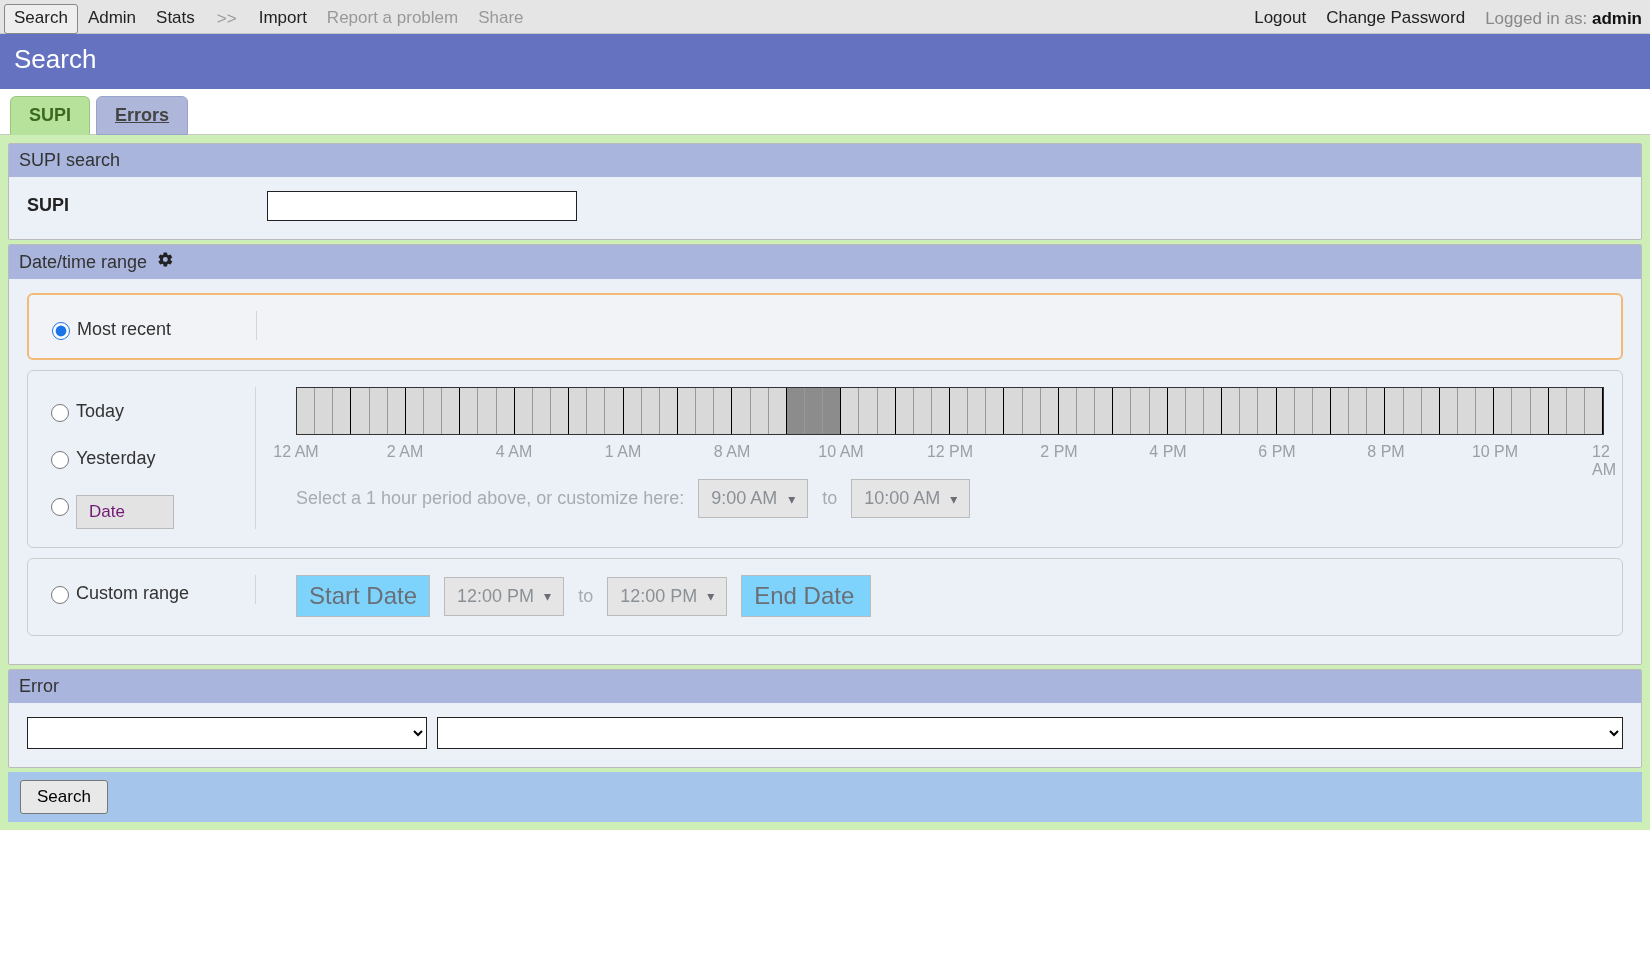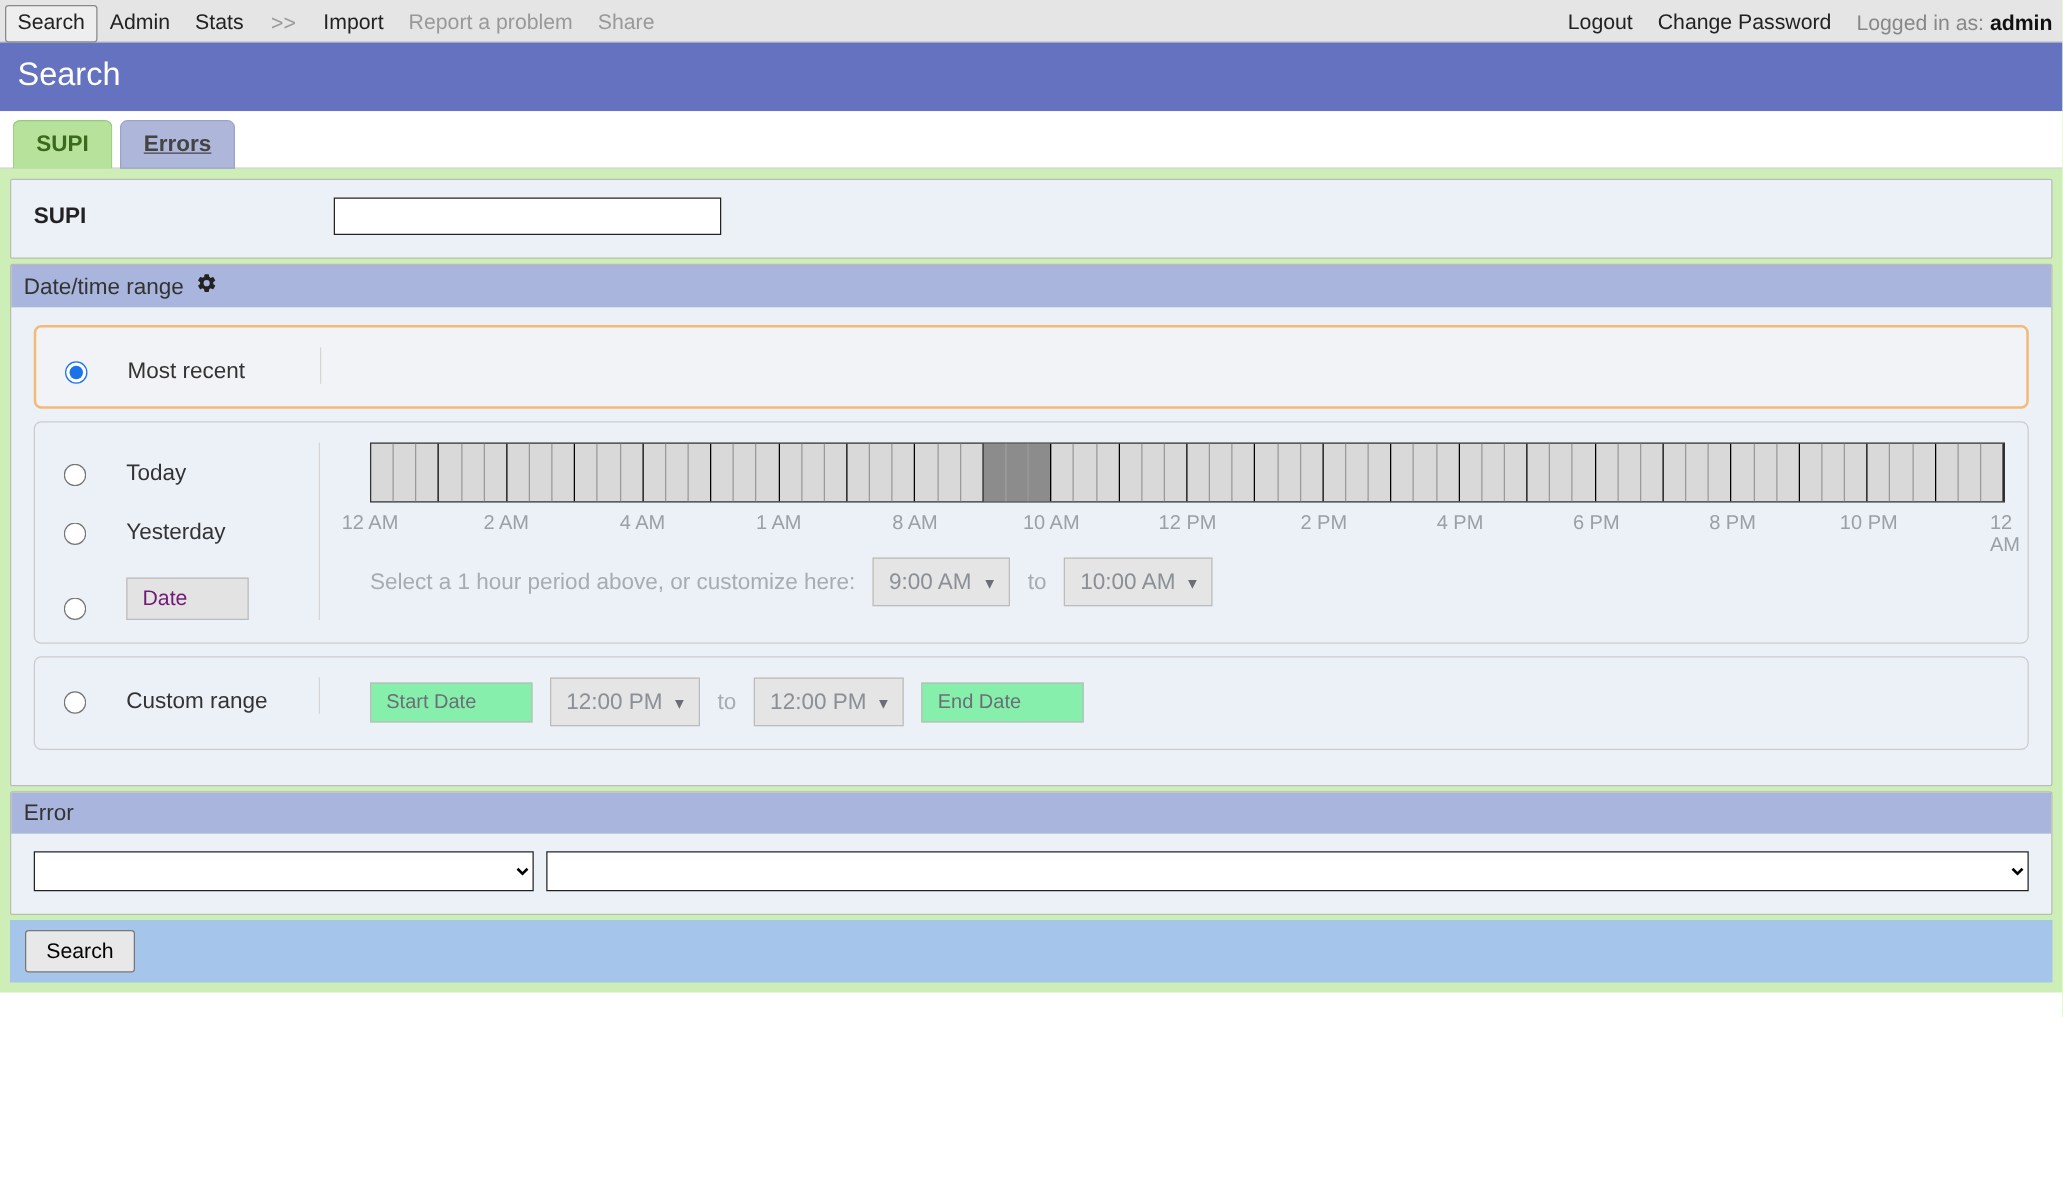--- a/index.html
+++ b/index.html
@@ -135,21 +135,21 @@
     width:210px;
     display:flex;
     flex-direction:column;
     gap:26px;
     padding-top:14px;
     border-right:1px solid #d5d5d5;
     margin-right:40px;
   }
   .range-radio-col.single { padding-top:8px; }
   .range-radio-col label {
-    display:flex; align-items:flex-end; gap:29px; font-size:18px; color:#333; cursor:pointer;
+    display:flex; align-items:flex-start; gap:4px; font-size:18px; color:#333; cursor:pointer;
   }
   .range-radio-col input[type=radio]{ width:18px; height:18px; accent-color:#1a73e8;}
   .date-box {
     display:inline-block; background:#e3e3e3; border:1px solid #bbb;
     padding:6px 48px 6px 12px; font-size:17px; color:#701a75;
   }
 
   
   .slider-area { flex:1; }
   .slider-track {
@@ -197,22 +197,22 @@
   .period-row .lbl { color:#a7acb2; }
   .fake-select {
     display:inline-flex; align-items:center; gap:10px;
     background:#e5e5e5; border:1px solid #bbb; color:#8b9096;
     padding:8px 12px; font-size:18px; min-width:110px; cursor:pointer;
   }
   .fake-select.small { min-width:100px;}
   .fake-select .chev { font-size:14px; color:#6b6f75; margin-left:auto;}
   .fake-text {
     display:inline-flex; align-items:center;
-    background:#86efac; border:1px solid #bbb; color:#6b6f75;
-    padding:6px 12px; font-size:16px; min-width:130px; cursor:text;
+    background:#7dd3fc; border:1px solid #bbb; color:#6b6f75;
+    padding:6px 12px; font-size:24px; min-width:130px; cursor:text;
   }
 
   
   .error-row { display:flex; gap:10px; }
   .error-row select {
     height:32px; border:1px solid #222; font-size:16px; background:#fff;
   }
   .error-row select.small { width:400px; }
   .error-row select.big { flex:1; }
 
@@ -255,20 +255,21 @@
 <div class="titlebar">Search</div>
 
 <div class="tabs">
   <div class="tab active">SUPI</div>
   <div class="tab inactive">Errors</div>
 </div>
 
 <div class="page-body">
 
   <div class="panel">
+    <div class="panel-head">SUPI search</div>
     <div class="panel-body">
       <div class="form-row">
         <div class="form-label">SUPI</div>
         <div class="form-field">
           <input type="text" value="" style="">
         </div>
       </div>
     </div>
   </div>
 

